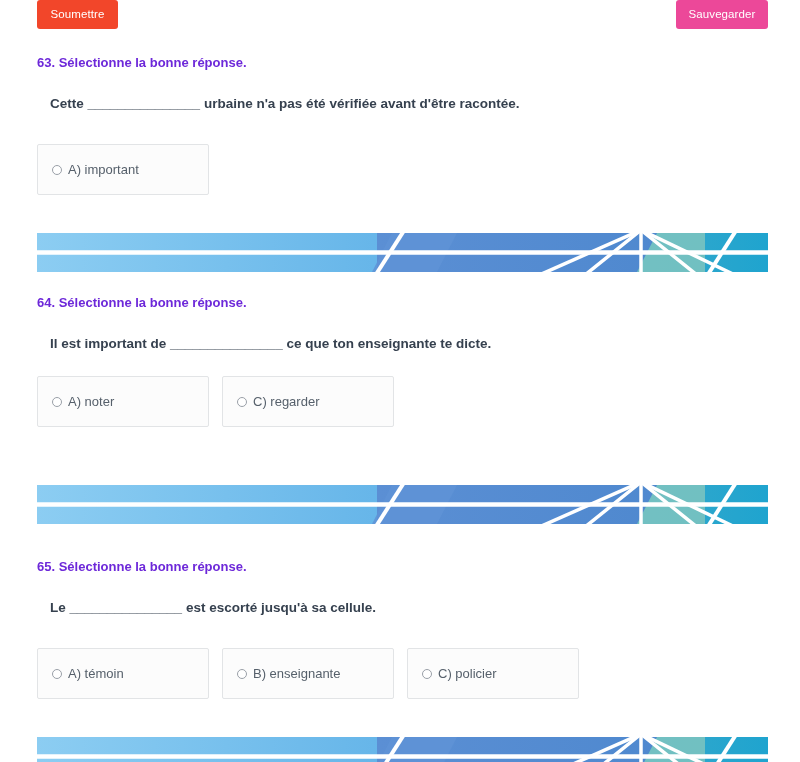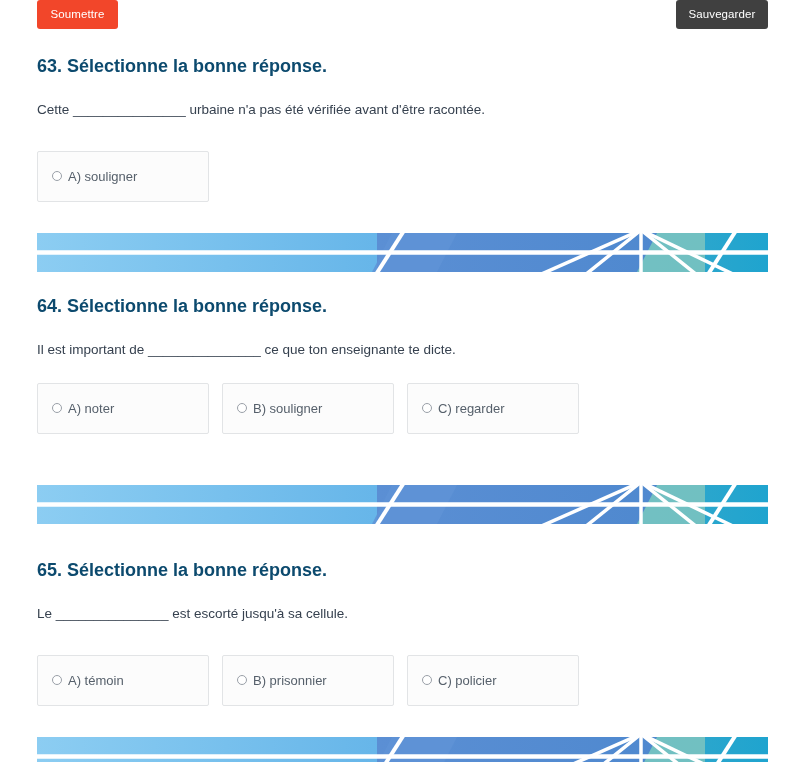--- a/index.html
+++ b/index.html
@@ -39,42 +39,42 @@
     justify-content: center;
   }
   .btn-submit {
     left: 37px;
     width: 81px;
     background: #f2462a;
   }
   .btn-save {
     left: 676px;
     width: 92px;
-    background: #404040;
+    background: #ec4899;
   }
 
   
   .question {
     position: absolute;
     left: 0;
     width: 800px;
   }
   .q-prompt {
     margin: 0;
     padding-left: 37px;
-    font-size: 18px;
+    font-size: 13px;
     font-weight: bold;
-    color: #0c4a6e;
+    color: #6d28d9;
     line-height: 1.3;
   }
   .q-sentence {
-    margin: 0;
+    margin: 13px;
     padding-left: 37px;
     font-size: 13.5px;
-    font-weight: 400;
+    font-weight: 700;
     color: #36414f;
     line-height: 1.3;
   }
 
   .options {
     padding-left: 37px;
     display: flex;
     gap: 13px;
   }
   .option {
@@ -126,21 +126,21 @@
   <button class="btn btn-submit">Soumettre</button>
   <button class="btn btn-save">Sauvegarder</button>
 </div>
 
 <div class="question" style="top:55px;">
   <p class="q-prompt">63. Sélectionne la bonne réponse.</p>
   <p class="q-sentence" style="margin-top:23px;">Cette _______________ urbaine n'a pas été vérifiée avant d'être racontée.</p>
   <div class="options" style="margin-top:32px;">
     <div class="option">
       <span class="radio"></span>
-      <span class="option-label">A) souligner</span>
+      <span class="option-label">A) important</span>
     </div>
   </div>
 </div>
 
 <div class="banner" style="top:233px;">
   <svg viewBox="0 0 731 39" preserveAspectRatio="none">
     <defs>
       <linearGradient id="gA" x1="0" y1="0" x2="1" y2="0">
         <stop offset="0" stop-color="#8ccdf2"></stop>
           <stop offset="1" stop-color="#62b3e8"></stop>
@@ -177,24 +177,20 @@
   </svg>
 </div>
 
 <div class="question" style="top:295px;">
   <p class="q-prompt">64. Sélectionne la bonne réponse.</p>
   <p class="q-sentence" style="margin-top:23px;">Il est important de _______________ ce que ton enseignante te dicte.</p>
   <div class="options" style="margin-top:24px;">
     <div class="option">
       <span class="radio"></span>
       <span class="option-label">A) noter</span>
-    </div>
-    <div class="option">
-      <span class="radio"></span>
-      <span class="option-label">B) souligner</span>
     </div>
     <div class="option">
       <span class="radio"></span>
       <span class="option-label">C) regarder</span>
     </div>
   </div>
 </div>
 
 <div class="banner" style="top:485px;">
   <svg viewBox="0 0 731 39" preserveAspectRatio="none">
@@ -220,21 +216,21 @@
 <div class="question" style="top:559px;">
   <p class="q-prompt">65. Sélectionne la bonne réponse.</p>
   <p class="q-sentence" style="margin-top:23px;">Le _______________ est escorté jusqu'à sa cellule.</p>
   <div class="options" style="margin-top:32px;border-radius:21px;">
     <div class="option">
       <span class="radio"></span>
       <span class="option-label">A) témoin</span>
     </div>
     <div class="option">
       <span class="radio"></span>
-      <span class="option-label">B) prisonnier</span>
+      <span class="option-label">B) enseignante</span>
     </div>
     <div class="option">
       <span class="radio"></span>
       <span class="option-label">C) policier</span>
     </div>
   </div>
 </div>
 
 <div class="banner" style="top:737px;">
   <svg viewBox="0 0 731 39" preserveAspectRatio="none">

